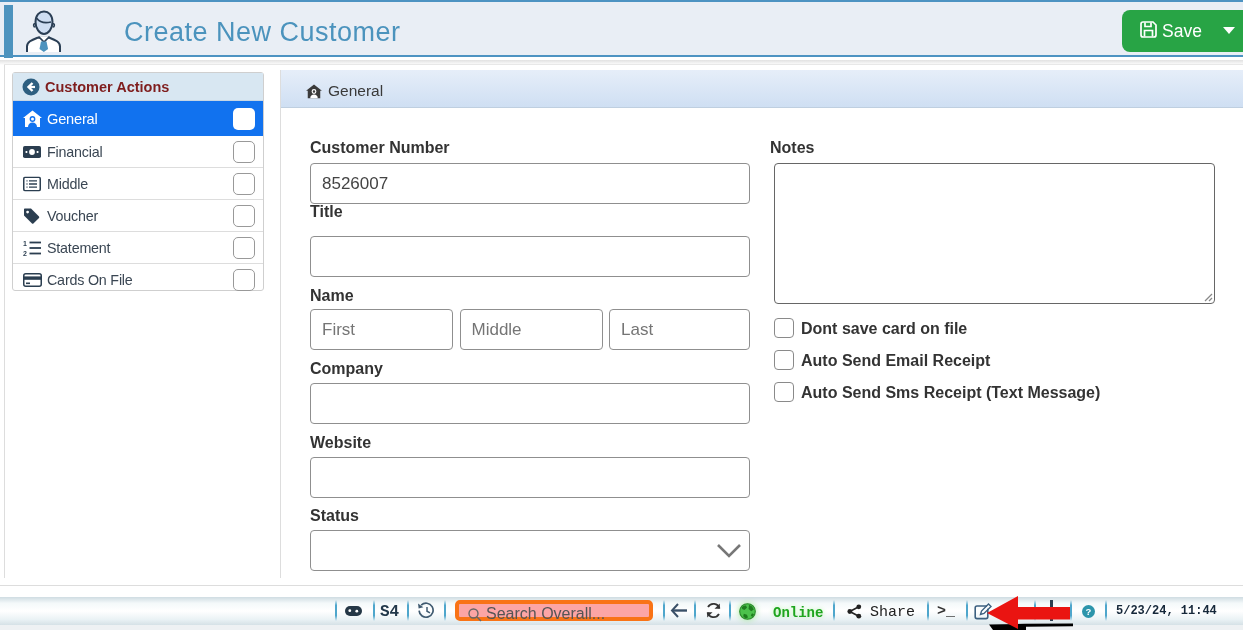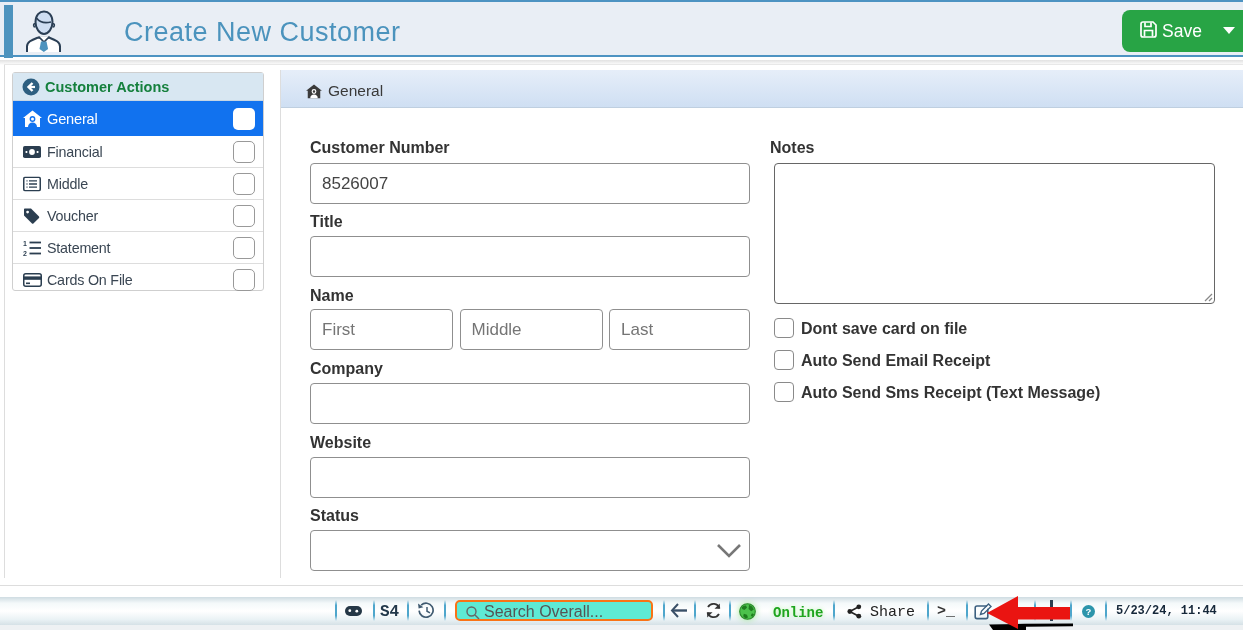--- a/index.html
+++ b/index.html
@@ -21,21 +21,21 @@
 
 #frameL { left:4px; top:65px; width:1px; height:513px; background:#ddd; }
 #frameB { left:0; top:585px; width:1243px; height:1px; background:#ddd; }
 #panelL { left:280px; top:70px; width:1px; height:508px; background:#ddd; }
 
 
 #sidebar { left:12px; top:72px; width:252px; height:219px;
   border:1px solid #cfcfcf; border-radius:3px; background:#fff; }
 #sbhdr { left:0; top:0; width:250px; height:28px; background:#d8e7f2; position:absolute;
   border-bottom:1px solid #c6d6e4; }
-#sbhdr span { position:absolute; left:32px; top:6px; font-size:14.5px; font-weight:bold; color:#15803d; }
+#sbhdr span { position:absolute; left:32px; top:6px; font-size:14.5px; font-weight:bold; color:#7f1d1d; }
 .sbrow { position:absolute; left:0; width:250px; border-bottom:1px solid #ddd; }
 .sbrow .lbl { position:absolute; left:34px; top:50%; transform:translateY(-50%); font-size:14.3px; letter-spacing:-0.2px; color:#3a4653; }
 .sbrow svg { position:absolute; left:10px; top:50%; transform:translateY(-50%); }
 .cb { position:absolute; right:8px; top:50%; transform:translateY(-50%); width:22px; height:22px;
   background:#fff; border:1px solid #999; border-radius:5px; }
 #row-general { top:28px; height:35px; background:#1172ef; border-bottom:none; }
 #row-general .lbl { color:#fff; font-size:14.6px; }
 #row-general .cb { border:none; }
 
 
@@ -48,22 +48,22 @@
 .ph { color:#757575; }
 
 
 #statusbar { left:0; top:597px; width:1243px; height:28px;
   background:linear-gradient(#cfdce2, #f4f9fa 22%, #ffffff 50%, #eaf2f5 80%, #d5e1e6 100%); }
 #below { left:0; top:625px; width:1243px; height:5px; background:#eef1f3; }
 .sep { position:absolute; top:600px; width:2px; height:21px;
   background:linear-gradient(rgba(78,166,204,0), #4ea6cc 25%, #4ea6cc 75%, rgba(78,166,204,0)); }
 .sbi { position:absolute; white-space:nowrap; }
 .mono { font-family:"Liberation Mono", monospace; }
-#search { left:455px; top:600px; width:198px; height:21px; border:2px solid #f97316;
-  border-radius:5px; background:#5eead4; position:absolute; }
+#search { left:455px; top:600px; width:198px; height:21px; border:4px solid #f97316;
+  border-radius:5px; background:#fca5a5; position:absolute; }
 #search span { position:absolute; left:27px; top:1px; font-size:16px; color:#555; white-space:nowrap; }
 </style>
 </head>
 <body>
 <div id="tophdr" class="abs"></div>
 <div id="accent" class="abs"></div>
 
 <svg class="abs" style="left:25px; top:8px;" width="38" height="44" viewBox="0 0 38 44">
   <g stroke="#2b3f55" stroke-width="2" fill="none">
     <path d="M10.5,14 c0,-7 4,-10.5 8.5,-10.5 c4.5,0 8.5,3.5 8.5,10.5 c0,6.5 -4,12 -8.5,12 c-4.5,0 -8.5,-5.5 -8.5,-12 Z" fill="#cfdef2"></path>
@@ -172,21 +172,21 @@
   <svg style="position:absolute; left:25px; top:14px;" width="16" height="15" viewBox="0 0 19 18">
     <path d="M9.5,0.5 L19,8 l-2,0 l0,9 l-15,0 l0,-9 l-2,0 Z" fill="#3b3b3b"></path>
     <circle cx="9.5" cy="9" r="2.2" fill="none" stroke="#fff" stroke-width="1.4"></circle>
     <path d="M5,17 c0,-3 2,-4.5 4.5,-4.5 c2.5,0 4.5,1.5 4.5,4.5 Z" fill="#fff"></path>
   </svg>
   <span>General</span>
 </div>
 
 <div class="flabel" style="left:310px; top:139px;">Customer Number</div>
 <div class="finput" style="left:310px; top:163px; width:440px; height:41px;">8526007</div>
-<div class="flabel" style="left:310px; top:213px;">Title</div>
+<div class="flabel" style="left:310px; top:203px;">Title</div>
 <div class="finput" style="left:310px; top:236px; width:440px; height:41px;"></div>
 <div class="flabel" style="left:310px; top:287px;">Name</div>
 <div class="finput ph" style="left:310px; top:309px; width:143px; height:41px;">First</div>
 <div class="finput ph" style="left:459.5px; top:309px; width:143px; height:41px;">Middle</div>
 <div class="finput ph" style="left:609px; top:309px; width:141px; height:41px;">Last</div>
 <div class="flabel" style="left:310px; top:360px;">Company</div>
 <div class="finput" style="left:310px; top:383px; width:440px; height:41px;"></div>
 <div class="flabel" style="left:310px; top:434px;">Website</div>
 <div class="finput" style="left:310px; top:457px; width:440px; height:41px;"></div>
 <div class="flabel" style="left:310px; top:507px;">Status</div>

